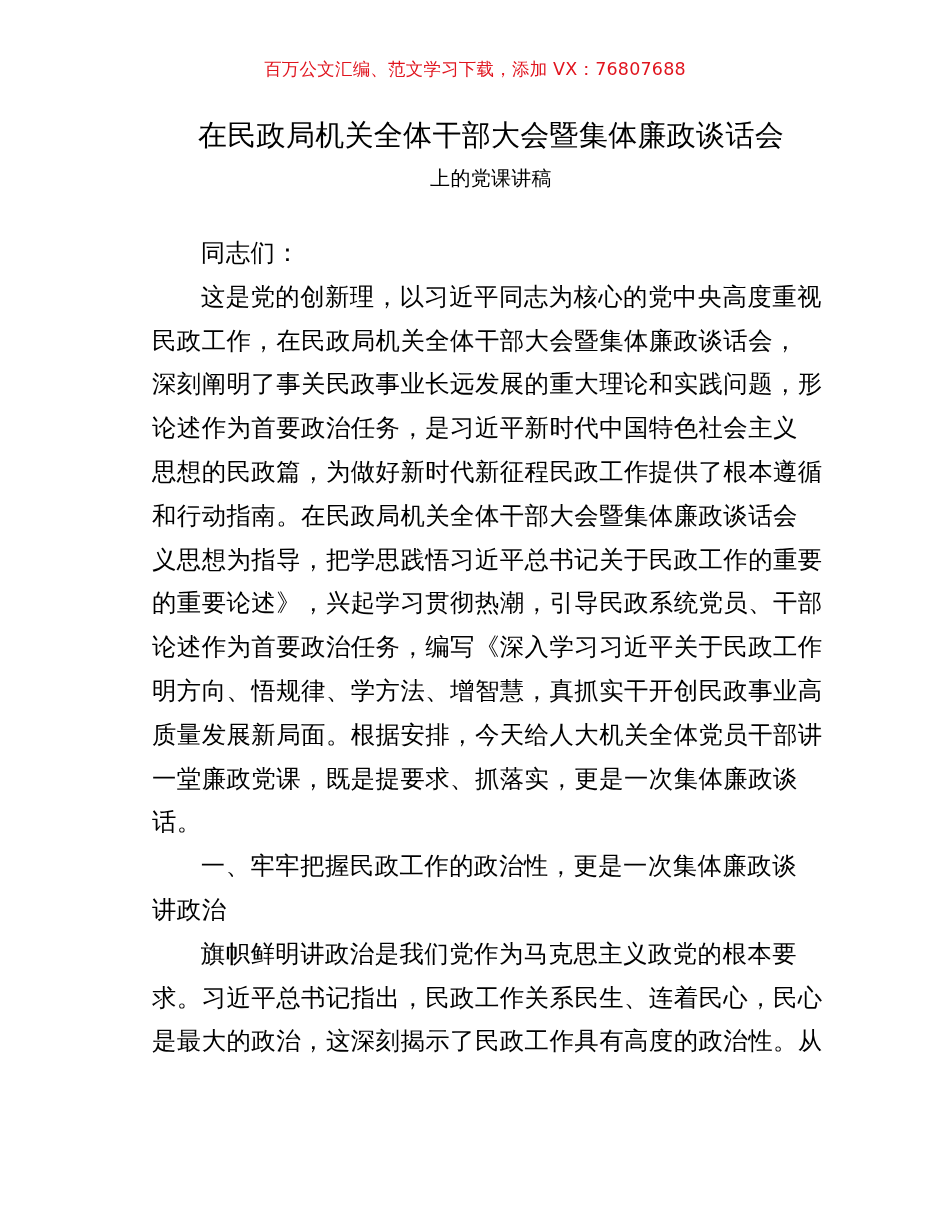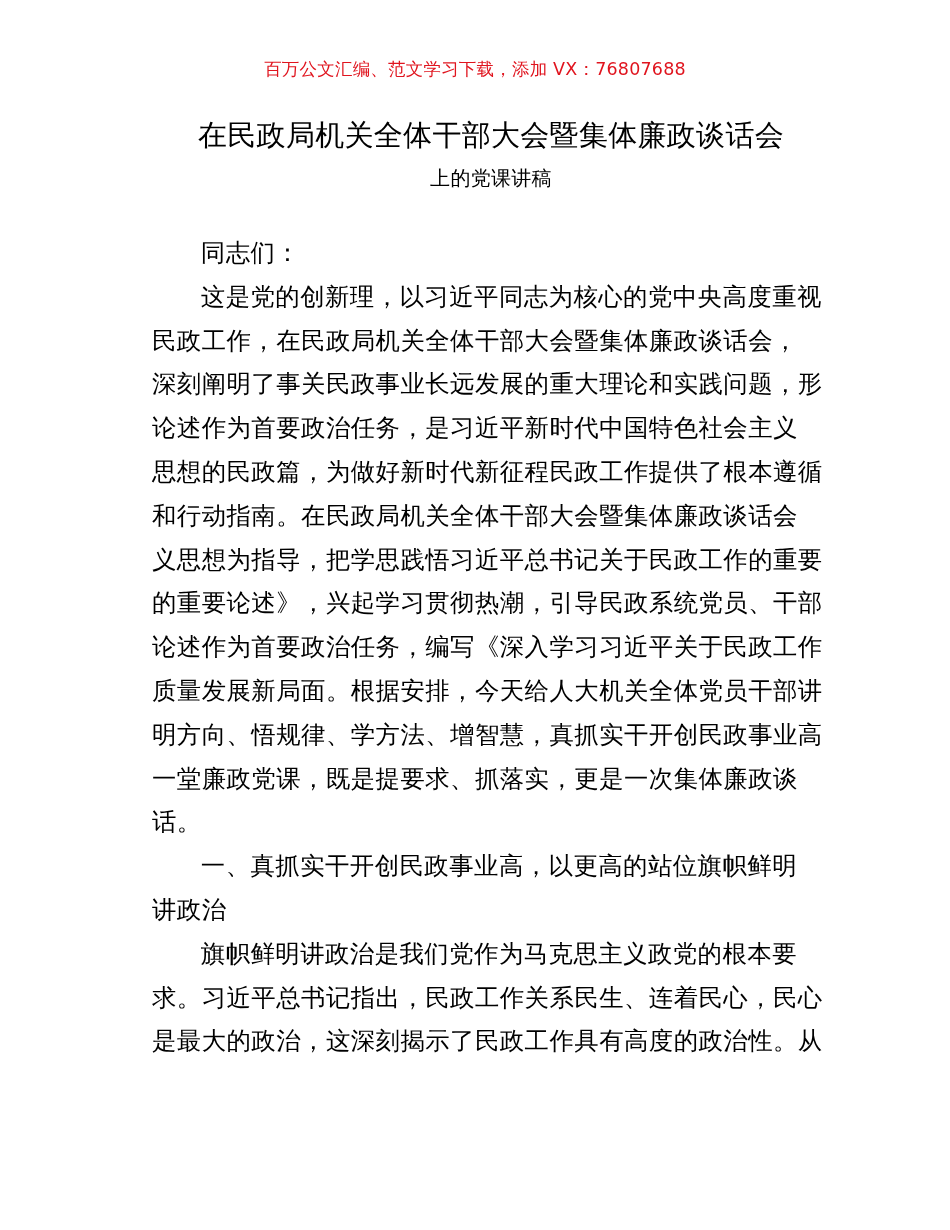--- a/index.html
+++ b/index.html
@@ -79,28 +79,28 @@
     <div>
       <span class="line indent">这是党的创新理，以习近平同志为核心的党中央高度重视</span>
       <span class="line">民政工作，在民政局机关全体干部大会暨集体廉政谈话会，</span>
       <span class="line">深刻阐明了事关民政事业长远发展的重大理论和实践问题，形</span>
       <span class="line">论述作为首要政治任务，是习近平新时代中国特色社会主义</span>
       <span class="line">思想的民政篇，为做好新时代新征程民政工作提供了根本遵循</span>
       <span class="line">和行动指南。在民政局机关全体干部大会暨集体廉政谈话会</span>
       <span class="line">义思想为指导，把学思践悟习近平总书记关于民政工作的重要</span>
       <span class="line">的重要论述》，兴起学习贯彻热潮，引导民政系统党员、干部</span>
       <span class="line">论述作为首要政治任务，编写《深入学习习近平关于民政工作</span>
+      <span class="line">明方向、悟规律、学方法、增智慧，真抓实干开创民政事业高</span>
       <span class="line">质量发展新局面。根据安排，今天给人大机关全体党员干部讲</span>
-      <span class="line">明方向、悟规律、学方法、增智慧，真抓实干开创民政事业高</span>
       <span class="line">一堂廉政党课，既是提要求、抓落实，更是一次集体廉政谈</span>
       <span class="line">话。</span>
     </div>
 
     <div>
-      <span class="line indent">一、真抓实干开创民政事业高，以更高的站位旗帜鲜明</span>
+      <span class="line indent">一、牢牢把握民政工作的政治性，更是一次集体廉政谈</span>
       <span class="line">讲政治</span>
     </div>
 
     <div>
       <span class="line indent">旗帜鲜明讲政治是我们党作为马克思主义政党的根本要</span>
       <span class="line">求。习近平总书记指出，民政工作关系民生、连着民心，民心</span>
       <span class="line">是最大的政治，这深刻揭示了民政工作具有高度的政治性。从</span>
     </div>
 
   </div>

